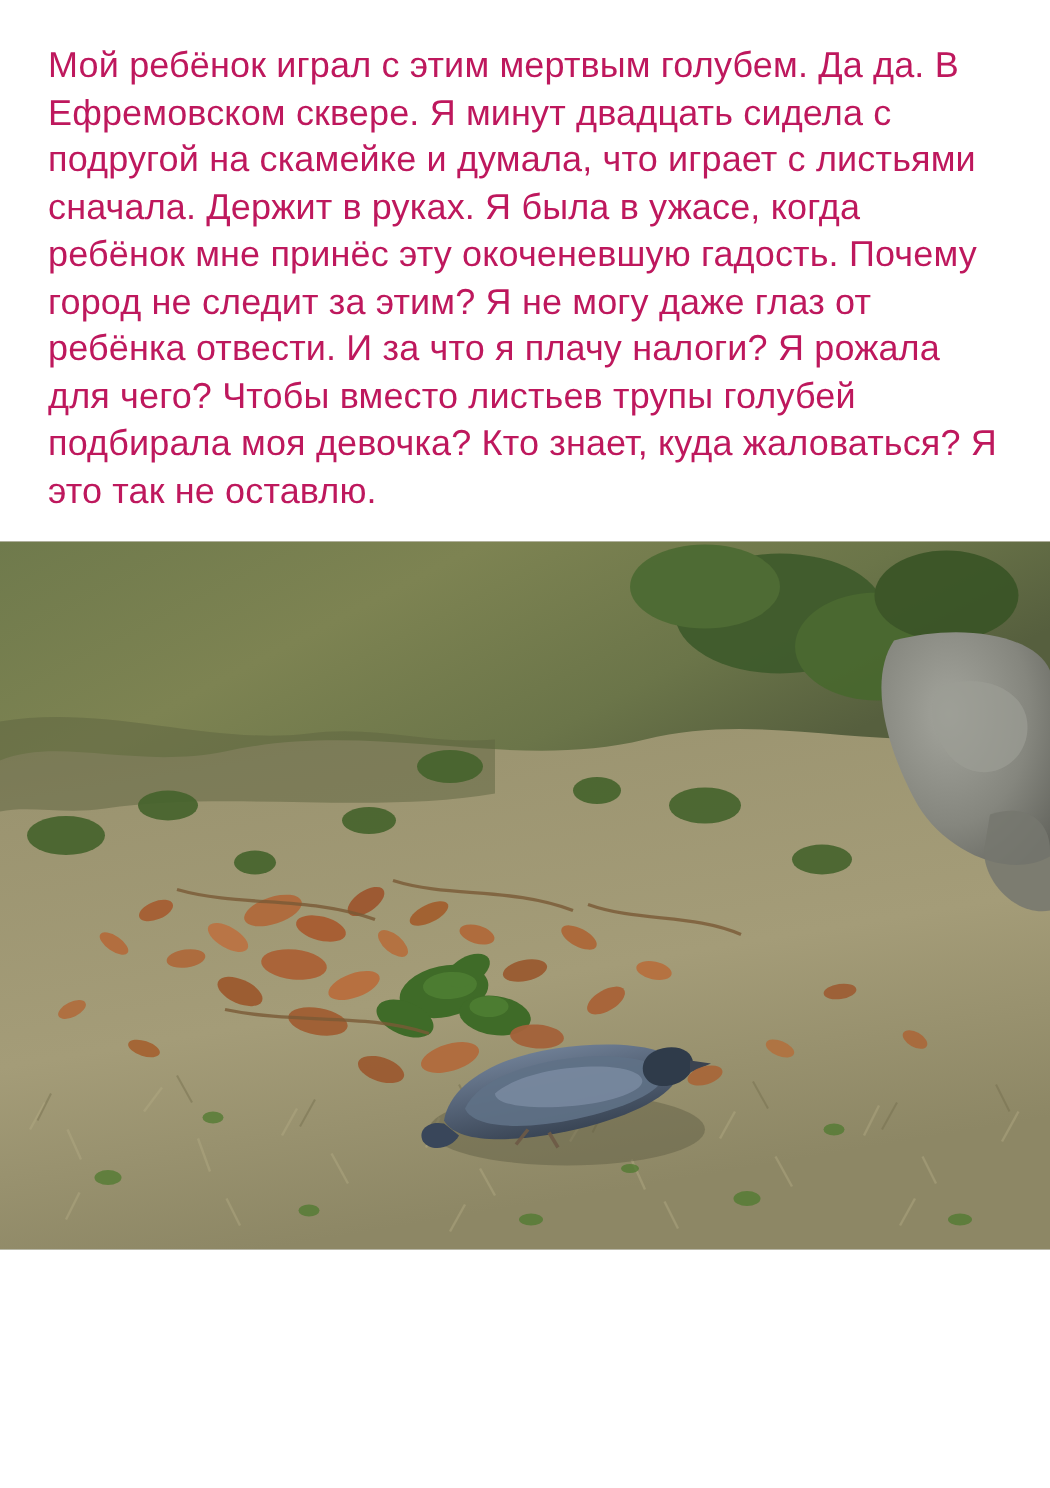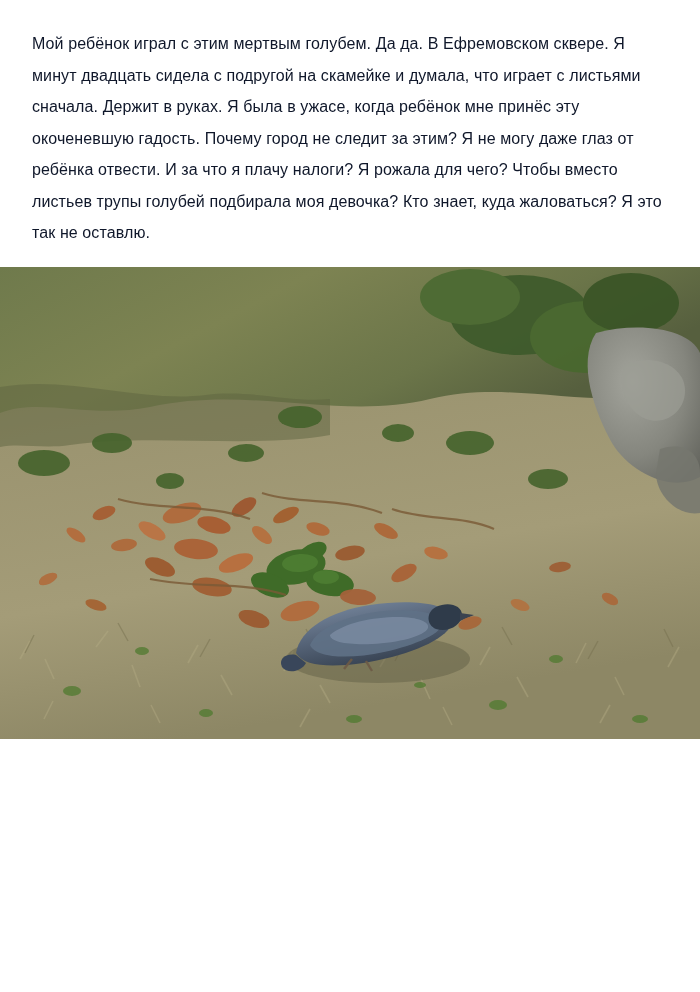--- a/index.html
+++ b/index.html
@@ -20,22 +20,22 @@
     position: relative;
     background: #ffffff;
     display: flex;
     flex-direction: column;
   }
 
   
   .post-text {
     box-sizing: border-box;
     padding: 28px 30px 18px 32px;
-    color: #0f172a;
-    font-size: 16px;
+    color: #be185d;
+    font-size: 24px;
     line-height: 31.5px;
     letter-spacing: 0.1px;
     font-family: "Liberation Sans", sans-serif;
     white-space: pre-wrap;
     word-wrap: break-word;
   }
 
   
   .photo {
     position: relative;

